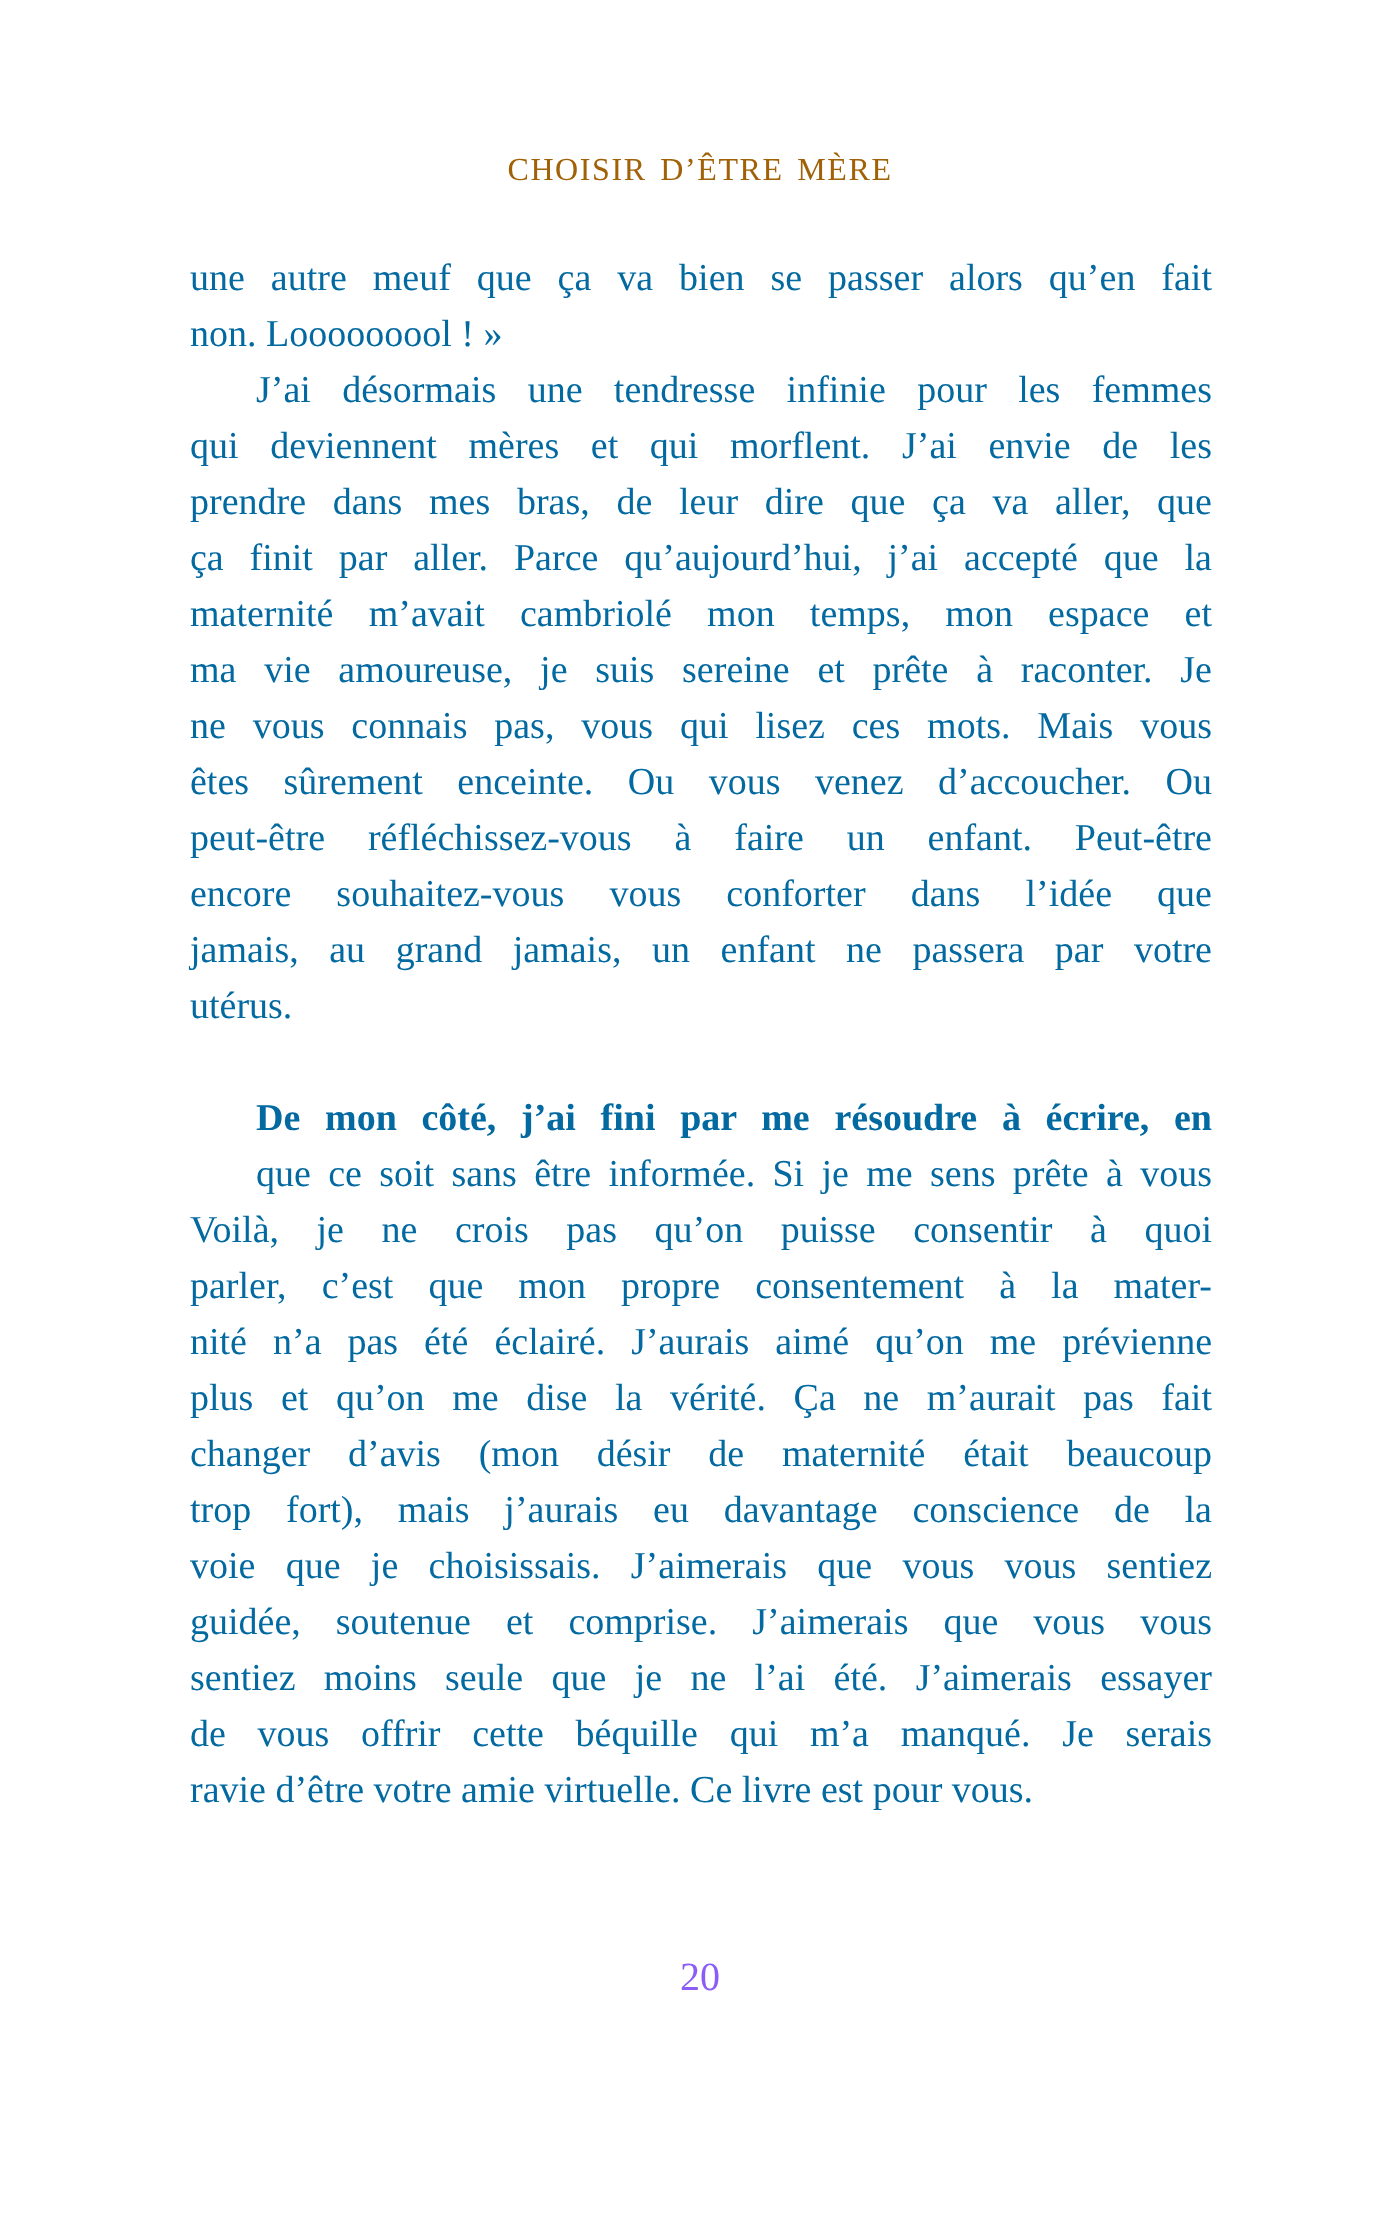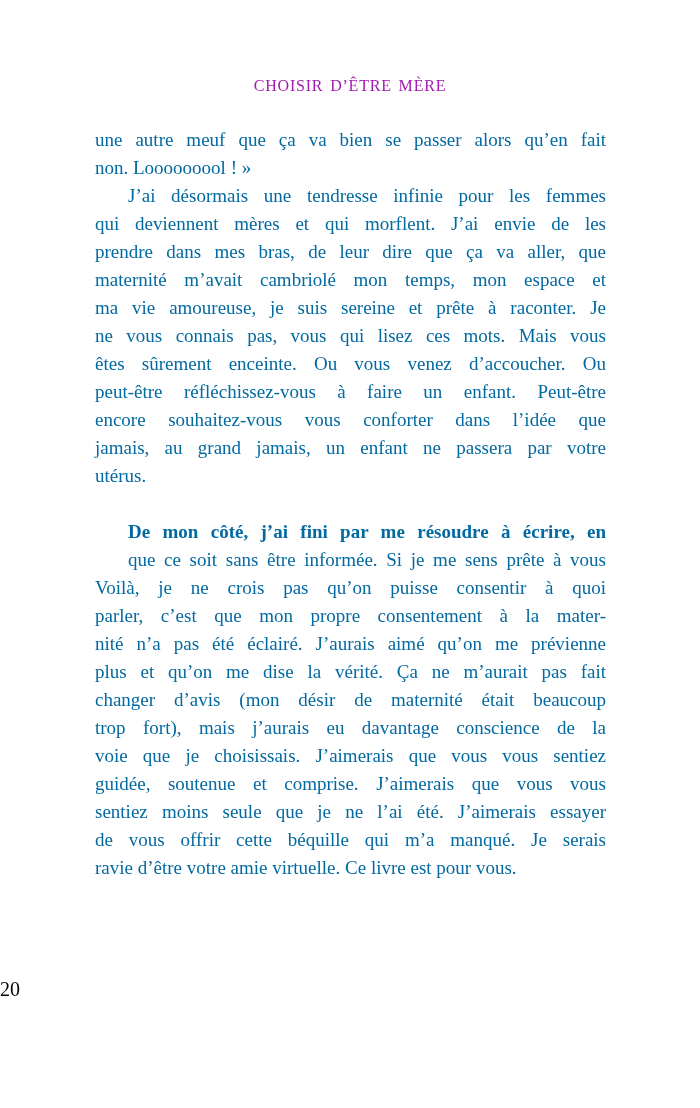--- a/index.html
+++ b/index.html
@@ -22,21 +22,21 @@
   }
   .running-header {
     position: absolute;
     top: 77px;
     left: 0;
     width: 100%;
     text-align: center;
     font-size: 16px;
     letter-spacing: 0.8px;
     word-spacing: 2px;
-    color: #a21caf;
+    color: #a16207;
   }
   .text-block {
     position: absolute;
     top: 126px;
     left: 95px;
     width: 511px;
     font-size: 19px;
     line-height: 28px;
     color: #0369a1;
   }
@@ -55,39 +55,41 @@
     text-align-last: left;
   }
   .para.indented .line:first-child {
     text-indent: 33px;
   }
   .page-number {
     position: absolute;
     top: 978px;
     left: 0;
     width: 100%;
+    text-align: center;
     font-size: 20px;
-    color: #000000;
+    color: #8b5cf6;
   }
 </style>
 </head>
 <body>
 
 <div class="page">
   <div class="running-header">CHOISIR D’ÊTRE MÈRE</div>
 
   <div class="text-block">
       <div class="para">
         <div class="line">une autre meuf que ça va bien se passer alors qu’en fait</div>
         <div class="line last">non. Looooooool ! »</div>
       </div>
       <div class="para indented">
         <div class="line">J’ai désormais une tendresse infinie pour les femmes</div>
         <div class="line">qui deviennent mères et qui morflent. J’ai envie de les</div>
         <div class="line">prendre dans mes bras, de leur dire que ça va aller, que</div>
+        <div class="line">ça finit par aller. Parce qu’aujourd’hui, j’ai accepté que la</div>
         <div class="line">maternité m’avait cambriolé mon temps, mon espace et</div>
         <div class="line">ma vie amoureuse, je suis sereine et prête à raconter. Je</div>
         <div class="line">ne vous connais pas, vous qui lisez ces mots. Mais vous</div>
         <div class="line">êtes sûrement enceinte. Ou vous venez d’accoucher. Ou</div>
         <div class="line">peut-être réfléchissez-vous à faire un enfant. Peut-être</div>
         <div class="line">encore souhaitez-vous vous conforter dans l’idée que</div>
         <div class="line">jamais, au grand jamais, un enfant ne passera par votre</div>
         <div class="line last">utérus.</div>
       </div>
       <div class="para indented space-before">

